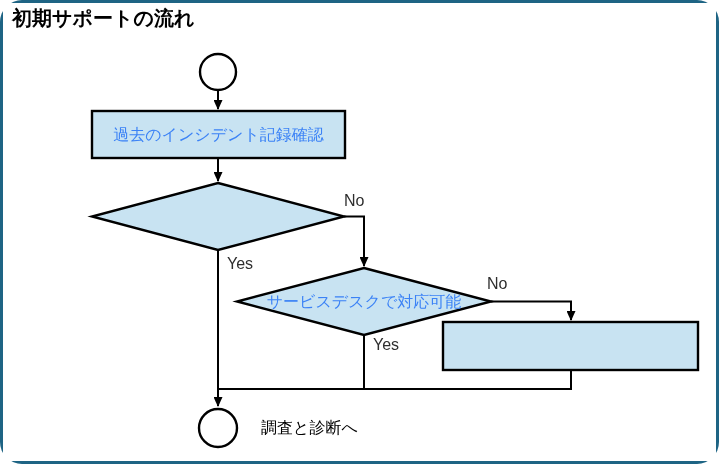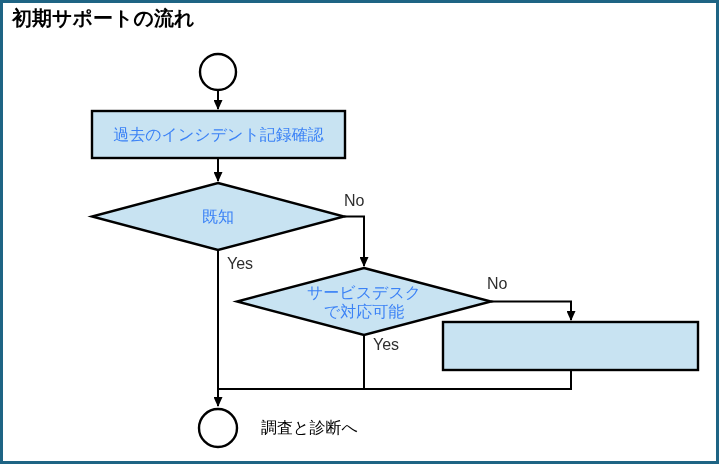--- a/index.html
+++ b/index.html
@@ -4,20 +4,21 @@
 <style>
   html, body { margin: 0; padding: 0; background: #ffffff; }
   body { font-family: "Liberation Sans", "DejaVu Sans", sans-serif; }
 
   .canvas {
     position: relative;
     width: 719px;
     height: 464px;
     background: #ffffff;
     overflow: hidden;
+    border-radius: 22px;
   }
 
   .layer { position: absolute; left: 0; top: 0; }
 
   .title {
     position: absolute;
     left: 12px;
     top: 5px;
     font-size: 20px;
     font-weight: bold;
@@ -94,23 +95,22 @@
 
     <rect x="443" y="322" width="255" height="48" class="node-shape" fill="#C8E3F2" stroke="#000000"></rect>
 
     <circle cx="218" cy="428" r="19" class="node-shape" fill="#FFFFFF" stroke="#000000"></circle>
   </svg>
 
   <div class="title">初期サポートの流れ</div>
 
   <div class="node-label" style="left:92px; top:111px; width:253px; height:47px;">過去のインシデント記録確認</div>
 
-  <div class="node-label" style="left:92px; top:183px; width:252px; height:67px;">既知</div>
 
-  <div class="node-label" style="left:237px; top:268px; width:254px; height:67px; flex-direction:column;">
+  <div class="node-label" style="left:237px; top:268px; width:254px; height:67px; flex-direction:row;">
     <span>サービスデスク</span>
     <span>で対応可能</span>
   </div>
 
 
   <div class="end-label" style="left:261px; top:418px;">調査と診断へ</div>
 
   <div class="edge-label" style="left:344px; top:192px;">No</div>
 
   <div class="edge-label" style="left:227px; top:255px;">Yes</div>

